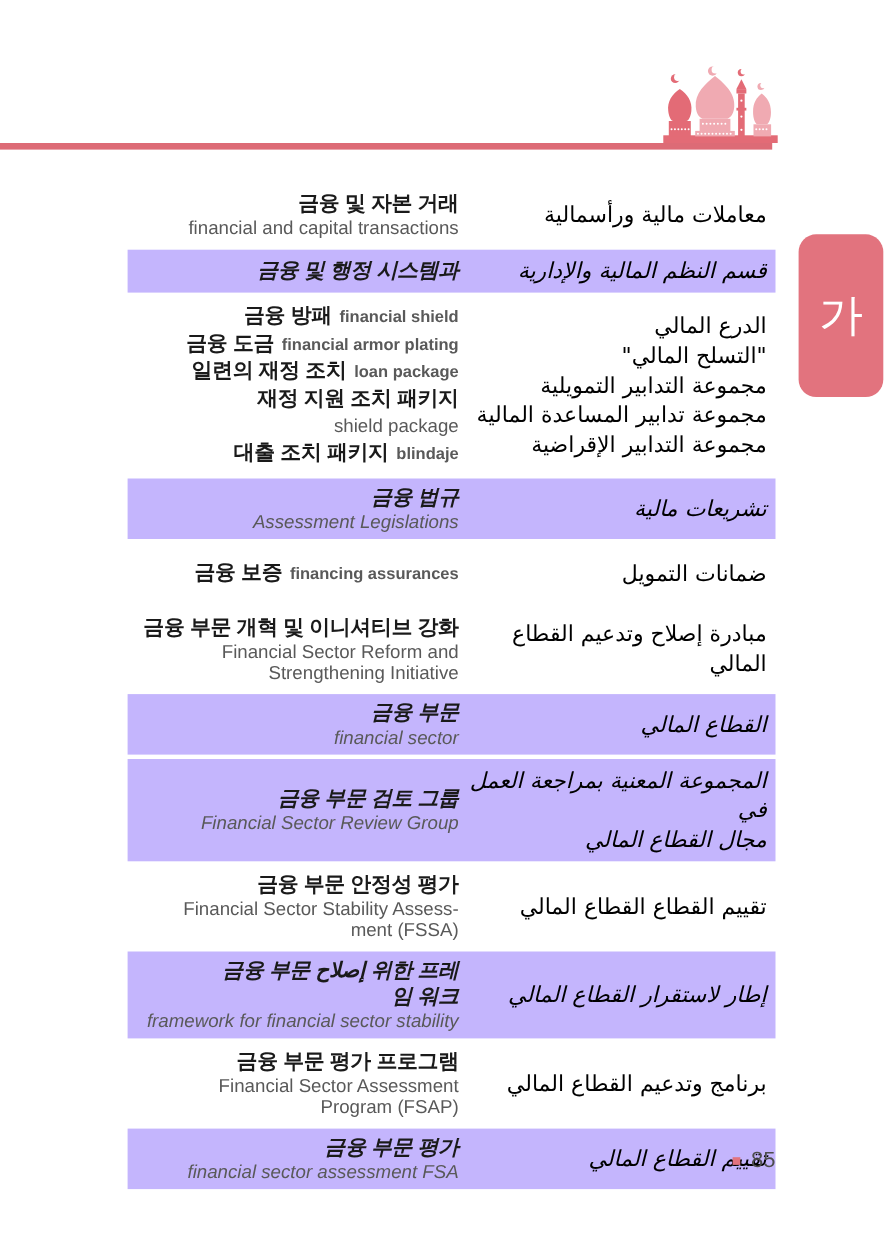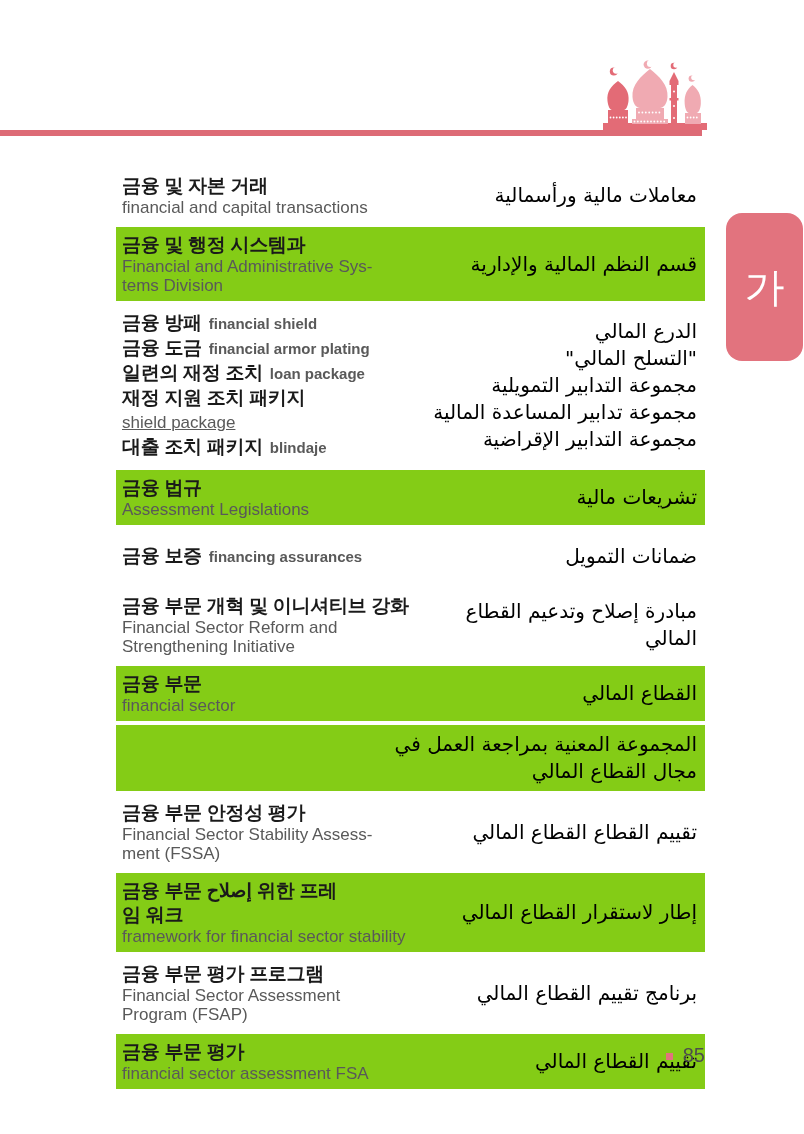--- a/index.html
+++ b/index.html
@@ -26,22 +26,22 @@
     color:#ffffff; font-size:40px; line-height:1;
   }
   .glossary {
     position:absolute; left:116px; top:168px; width:589px;
   }
   .row {
     display:flex; align-items:center;
     padding:6px 8px 6px 6px;
     margin-bottom:4px;
   }
-  .row.alt { background:#84cc16; }
-  .col-ko { flex:0 0 295px; width:295px; }
+  .row.alt { background:#c4b5fd;font-style:italic; }
+  .col-ko { flex:0 0 295px; width:295px;text-align:right; }
   .col-ar { flex:1; direction:rtl; text-align:right; }
   .ko {
     font-weight:bold; font-size:19px; line-height:24px;
     color:#1a1a1a; letter-spacing:-0.3px;
   }
   .en { font-size:17px; line-height:19px; color:#595959; }
   .en-inline { font-size:15px; color:#595959; font-weight:bold; margin-left:7px; letter-spacing:0; }
   .term-line { line-height:24px; }
   .ar {
     font-family:"DejaVu Sans", sans-serif;
@@ -138,43 +138,41 @@
       <div class="en pre">financial and capital transactions</div>
     </div>
     <div class="col-ar">
       <div class="ar pre">معاملات مالية ورأسمالية</div>
     </div>
   </section>
 
   <section class="row alt">
     <div class="col-ko">
       <div class="ko pre">금융 및 행정 시스템과</div>
-      <div class="en pre">Financial and Administrative Sys-
-tems Division</div>
     </div>
     <div class="col-ar">
       <div class="ar pre">قسم النظم المالية والإدارية</div>
     </div>
   </section>
 
   <section class="row">
     <div class="col-ko">
       <div class="term-line">
         <span class="ko">금융 방패</span><span class="en-inline">financial shield</span>
       </div>
       <div class="term-line">
         <span class="ko">금융 도금</span><span class="en-inline">financial armor plating</span>
       </div>
       <div class="term-line">
         <span class="ko">일련의 재정 조치</span><span class="en-inline">loan package</span>
       </div>
       <div class="term-line">
         <span class="ko">재정 지원 조치 패키지</span>
       </div>
-      <div class="en" style="line-height:24px;text-decoration:underline;">shield package</div>
+      <div class="en" style="line-height:24px;">shield package</div>
       <div class="term-line">
         <span class="ko">대출 조치 패키지</span><span class="en-inline">blindaje</span>
       </div>
     </div>
     <div class="col-ar">
       <div class="ar">الدرع المالي</div>
       <div class="ar">"التسلح المالي"</div>
       <div class="ar">مجموعة التدابير التمويلية</div>
       <div class="ar">مجموعة تدابير المساعدة المالية</div>
       <div class="ar">مجموعة التدابير الإقراضية</div>
@@ -217,20 +215,24 @@
     <div class="col-ko">
       <div class="ko pre">금융 부문</div>
       <div class="en pre">financial sector</div>
     </div>
     <div class="col-ar">
       <div class="ar pre">القطاع المالي</div>
     </div>
   </section>
 
   <section class="row alt">
+    <div class="col-ko">
+      <div class="ko pre">금융 부문 검토 그룹</div>
+      <div class="en pre">Financial Sector Review Group</div>
+    </div>
     <div class="col-ar">
       <div class="ar pre">المجموعة المعنية بمراجعة العمل في
 مجال القطاع المالي</div>
     </div>
   </section>
 
   <section class="row">
     <div class="col-ko">
       <div class="ko pre">금융 부문 안정성 평가</div>
       <div class="en pre">Financial Sector Stability Assess-
@@ -252,21 +254,21 @@
     </div>
   </section>
 
   <section class="row">
     <div class="col-ko">
       <div class="ko pre">금융 부문 평가 프로그램</div>
       <div class="en pre">Financial Sector Assessment
 Program (FSAP)</div>
     </div>
     <div class="col-ar">
-      <div class="ar pre">برنامج تقييم القطاع المالي</div>
+      <div class="ar pre">برنامج وتدعيم القطاع المالي</div>
     </div>
   </section>
 
   <section class="row alt">
     <div class="col-ko">
       <div class="ko pre">금융 부문 평가</div>
       <div class="en pre">financial sector assessment FSA</div>
     </div>
     <div class="col-ar">
       <div class="ar pre">تقييم القطاع المالي</div>

